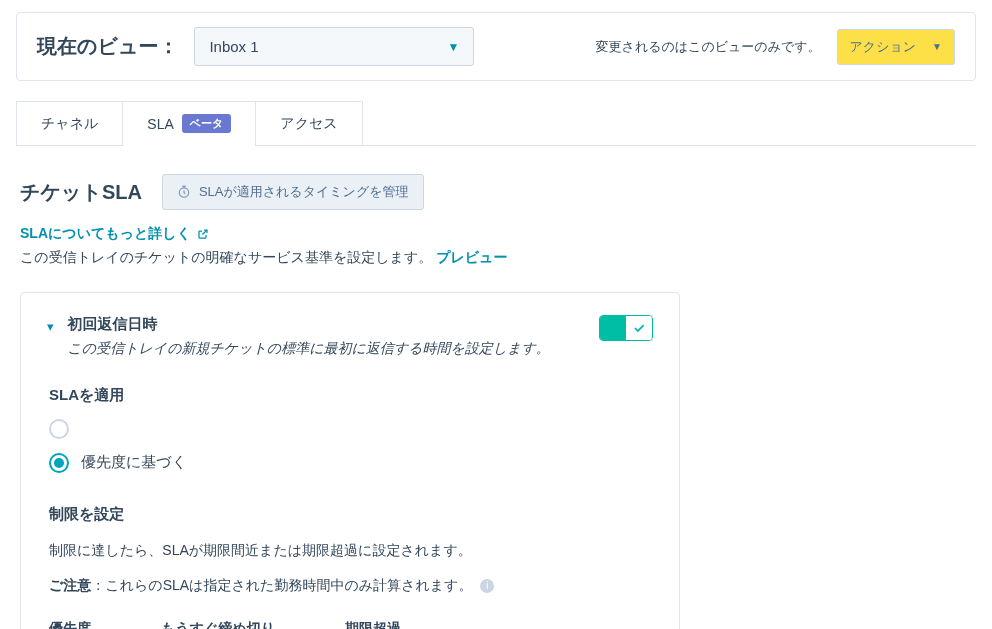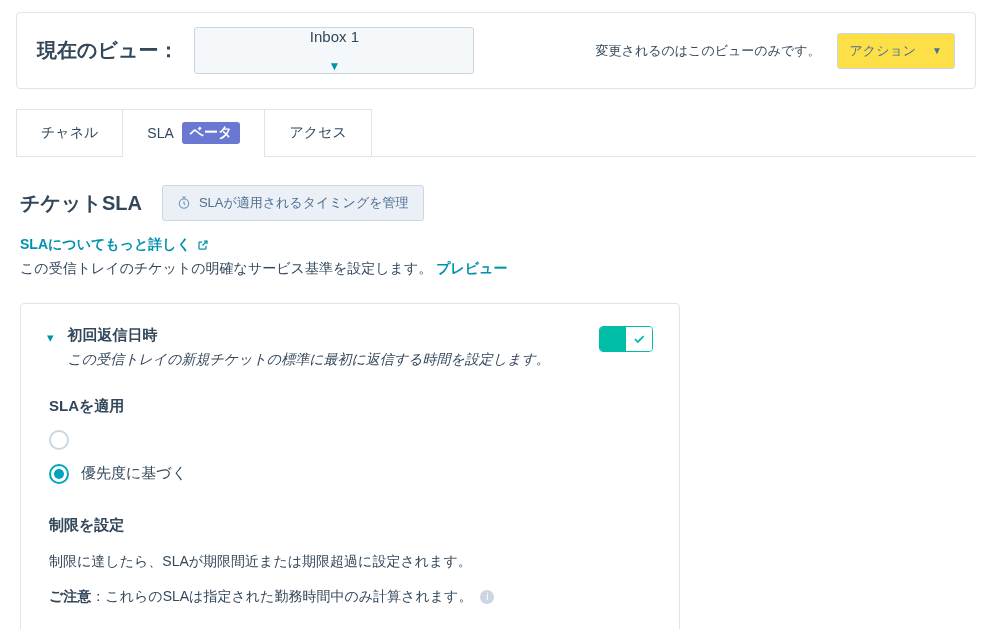--- a/index.html
+++ b/index.html
@@ -21,30 +21,29 @@
   }
   .view-label {
     font-size: 20px;
     font-weight: 700;
     color: #33475b;
   }
   .select {
     border: 1px solid #cbd6e2;
     border-radius: 3px;
     background: #f5f8fa;
-    height: 47px;
+    height: 39px;
     min-width: 280px;
     padding: 0 14px;
     display: flex;
     align-items: center;
     justify-content: space-between;
     color: #33475b;
     font-size: 15px;
     cursor: pointer;
-    flex-direction: column;
   }
   .select .caret {
     color: #0091ae;
     font-size: 12px;
   }
   .spacer { flex: 1; }
   .note-text { color: #33475b; font-size: 13px; }
   .btn-secondary {
     border: 1px solid #cbd6e2;
     background: #fde047;
@@ -90,21 +89,21 @@
   }
   .tabs::after {
     content: '';
     flex: 1;
     border-bottom: 1px solid #dfe3eb;
     margin-bottom: -1px;
   }
   .badge-beta {
     background: #6a78d1;
     color: #fff;
-    font-size: 14px;
+    font-size: 11px;
     padding: 2px 8px;
     border-radius: 3px;
     font-weight: 600;
     text-align: center;
   }
   .content { padding: 28px 4px 0 4px; }
   .section-head {
     display: flex;
     align-items: center;
     gap: 20px;

